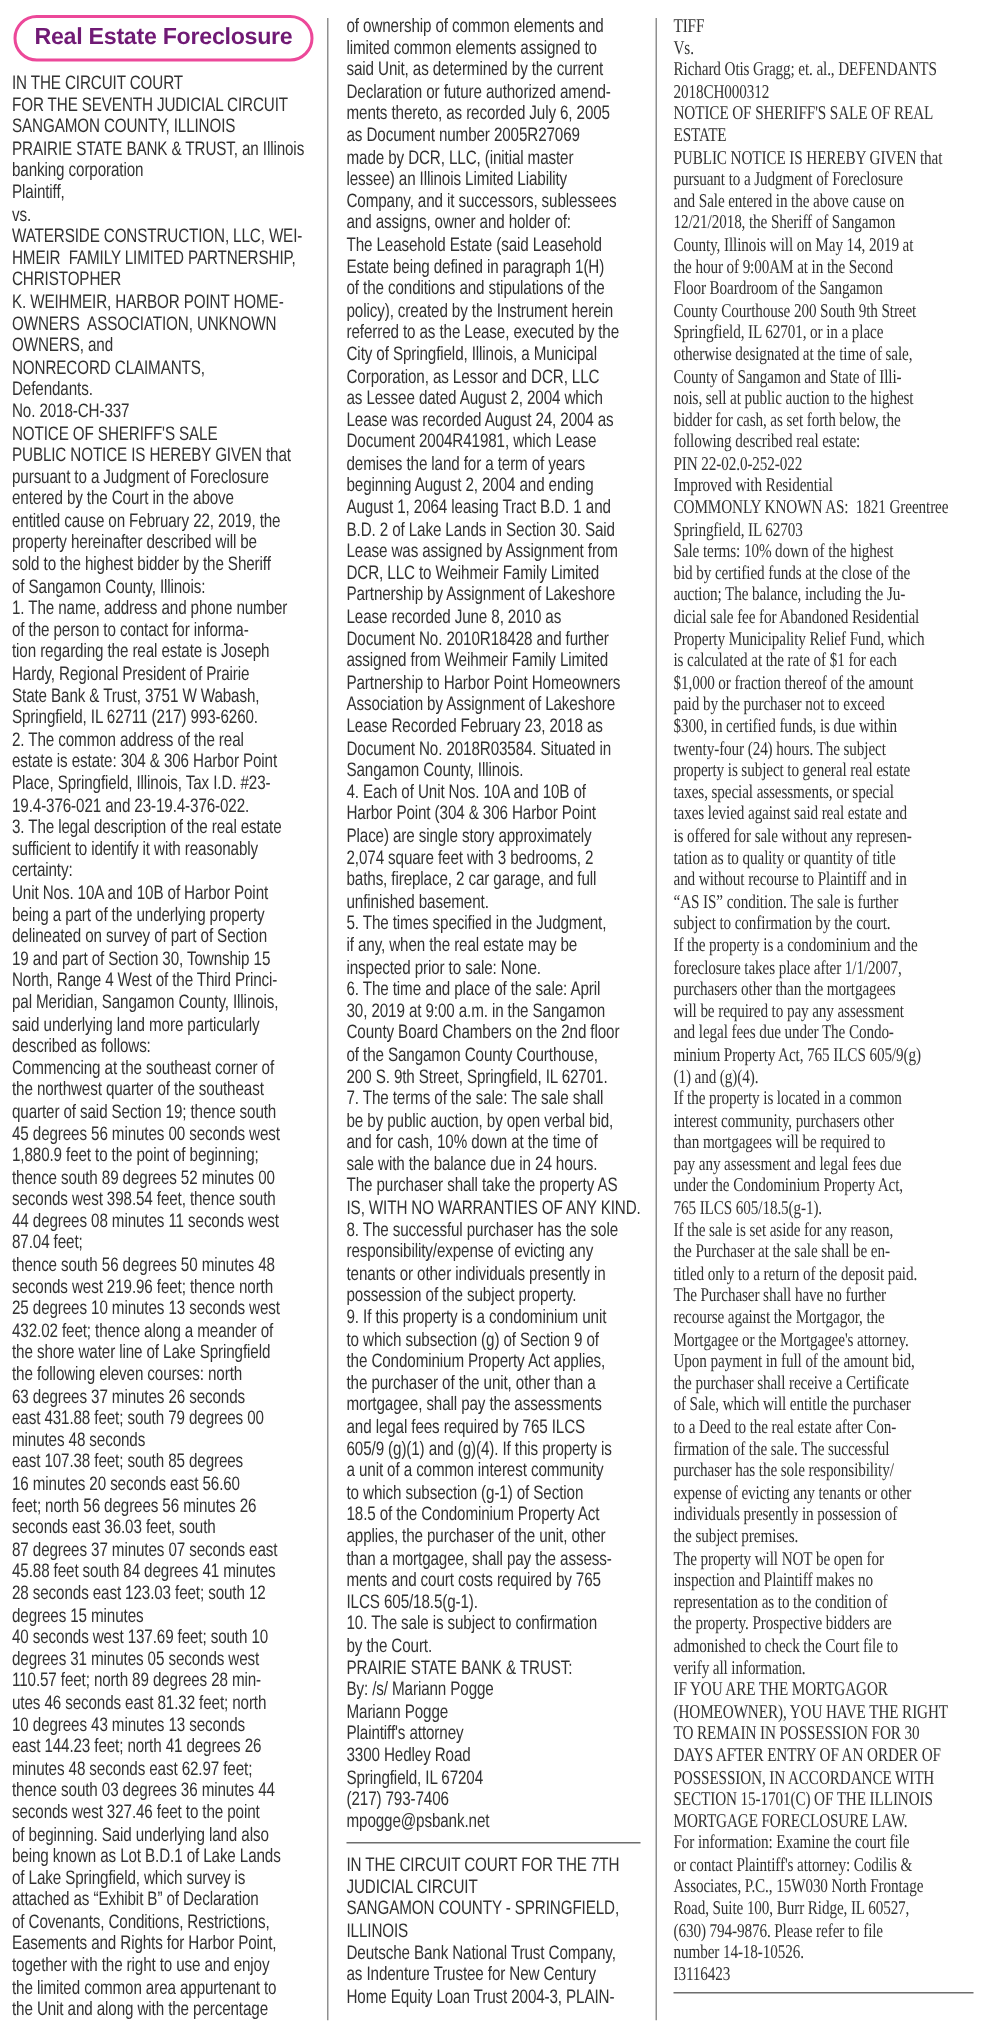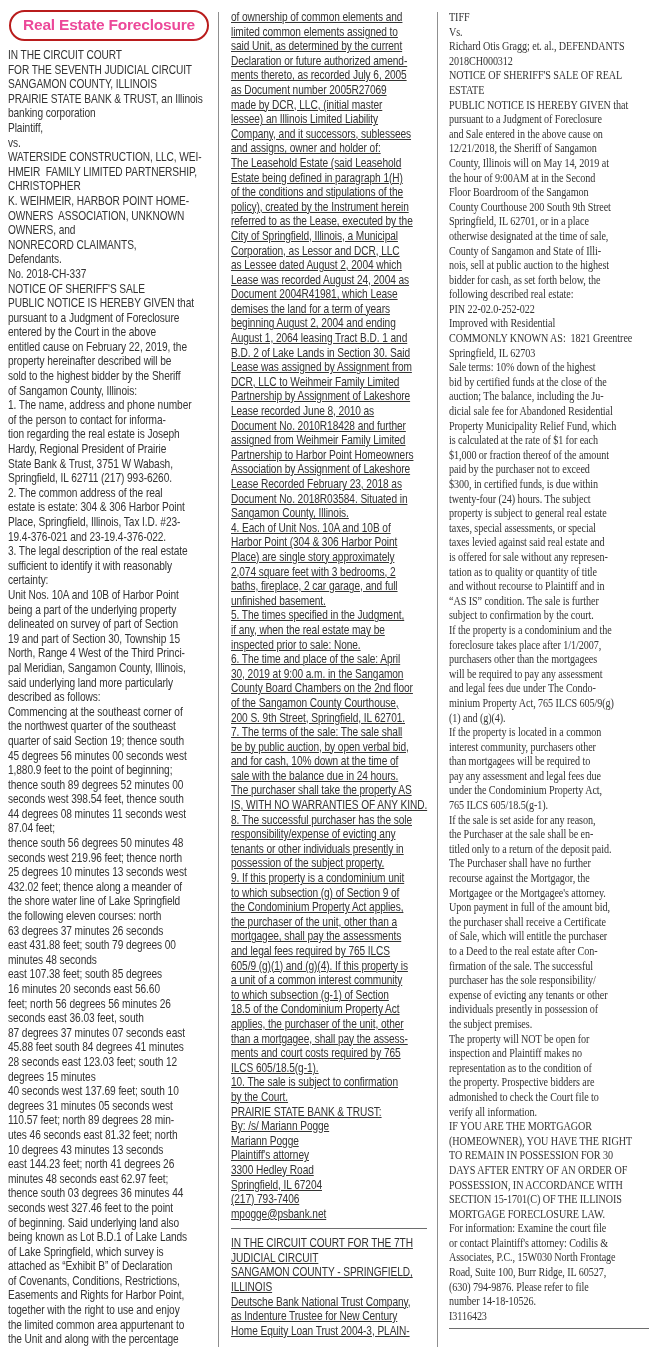--- a/index.html
+++ b/index.html
@@ -10,43 +10,43 @@
     -webkit-font-smoothing: antialiased;
   }
   .page {
     box-sizing: border-box;
     width: 655px; height: 1347px;
     display: flex;
     padding: 10px 4px 0 8px;
   }
   .col { flex: none; }
   .col1 { width: 202px; }
-  .col2 { width: 196px; margin-left: 12px; text-decoration: underline; }
+  .col2 { width: 196px; margin-left: 12px; }
   .col3 { width: 202px; margin-left: 11px; font-family: Liberation Serif, serif; }
   .vdivider {
     flex: none; width: 1px; background: #8f8f8f;
     margin-top: 2px; margin-left: 8px;
   }
   .vdivider.second { margin-left: 10px; }
   .coltext {
     font-size: 13px;
     line-height: 14.6px;
     letter-spacing: -0.1px;
     white-space: pre;
     transform: scaleX(0.78);
     transform-origin: 0 0;
     width: 128%;
   }
   .badge {
     display: inline-block;
-    border: 2px solid #b91c1c;
+    border: 2px solid #ec4899;
     border-radius: 17px;
     padding: 4px 12px 5px 12px;
     margin: 0 0 7px 1px;
-    color: #ec4899;
+    color: #701a75;
     font-weight: bold;
     font-size: 15.5px;
     letter-spacing: -0.2px;
     white-space: nowrap;
   }
   hr.hdivider {
     border: none;
     border-top: 1px solid #6d6d6d;
     margin: 7px 0 7px 0;
     width: 100%;

